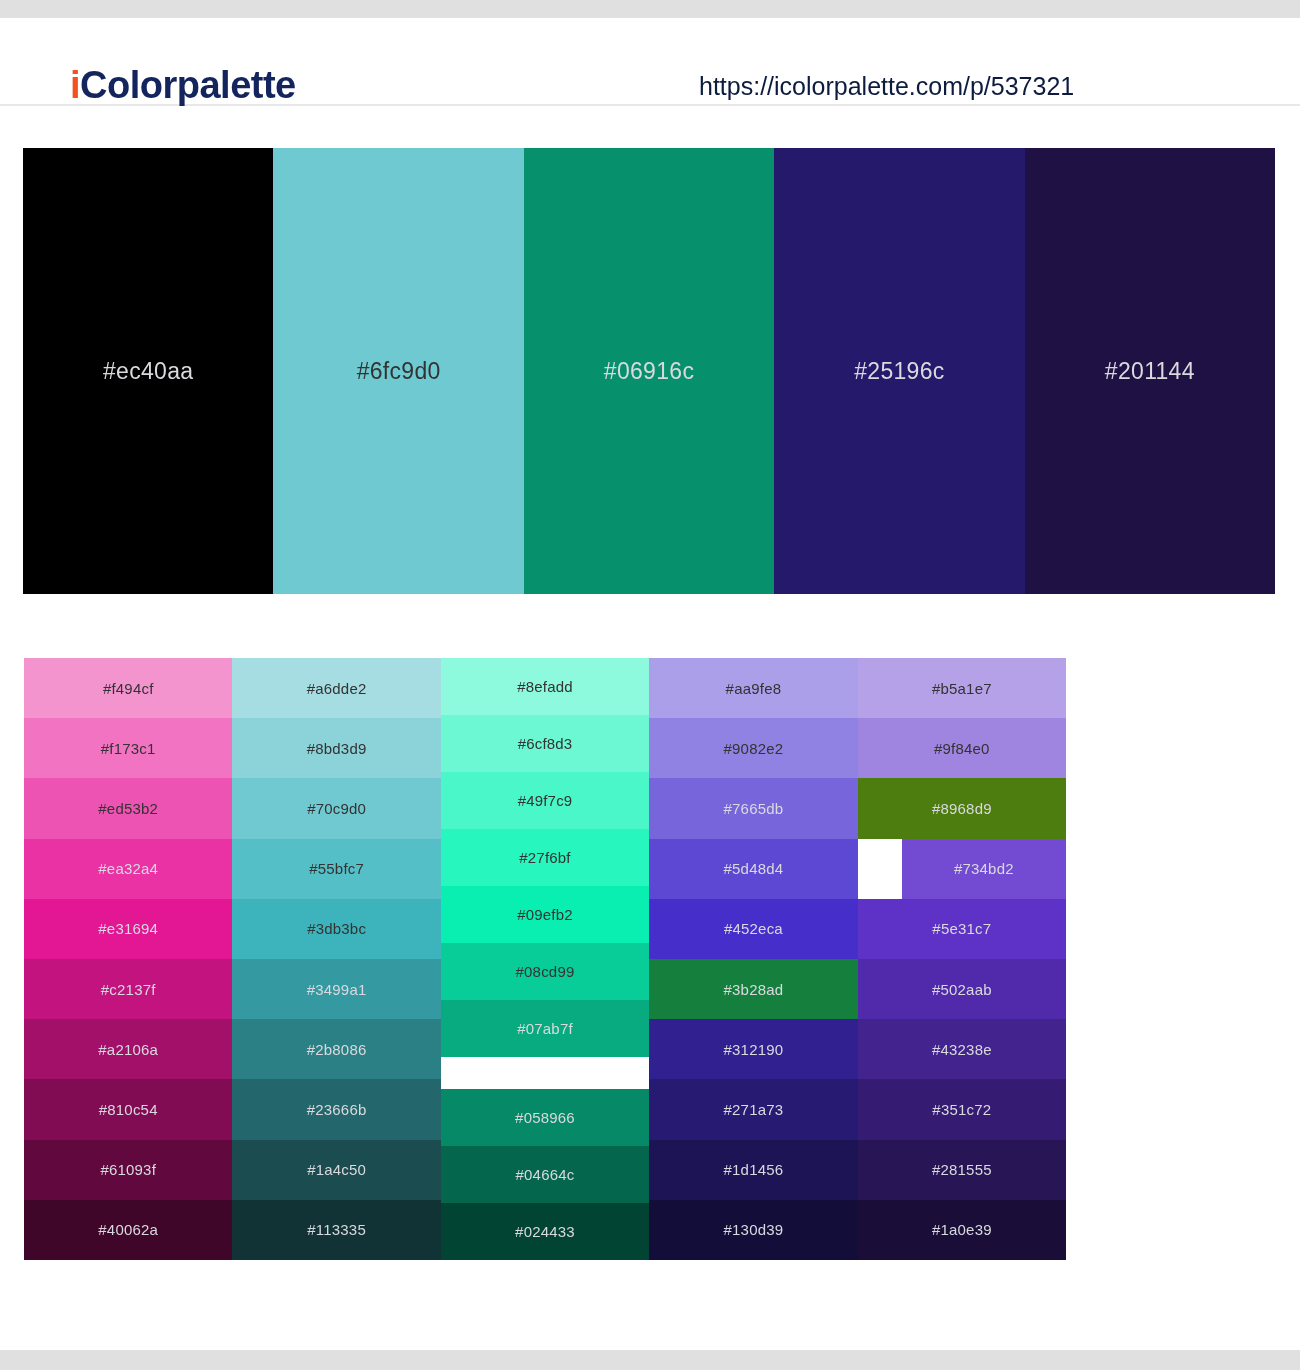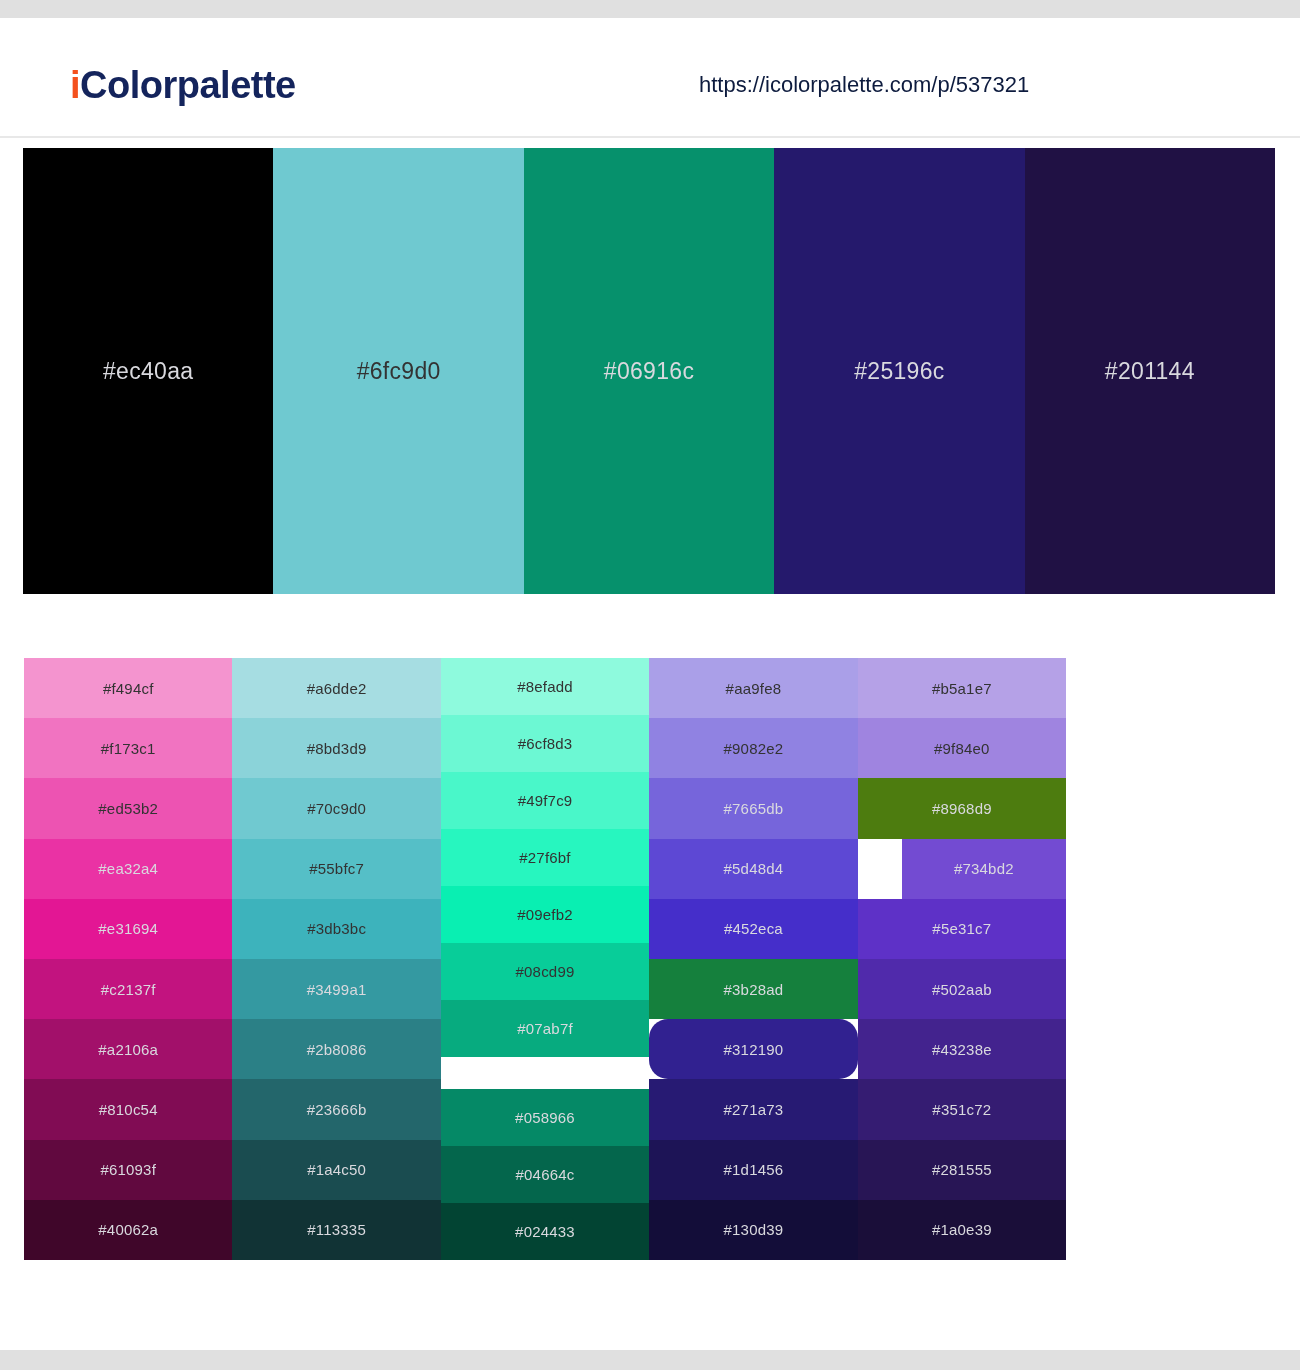--- a/index.html
+++ b/index.html
@@ -18,34 +18,34 @@
     position: absolute; left: 0; top: 0; width: 1300px; height: 18px;
     background: #e0e0e0;
   }
   .strip-bottom {
     position: absolute; left: 0; bottom: 0; width: 1300px; height: 20px;
     background: #e0e0e0;
   }
 
   
   .header {
-    position: absolute; left: 0; top: 18px; width: 1300px; height: 120px;
+    position: absolute; left: 0; top: 18px; width: 1300px; height: 88px;
     background: #ffffff;
     border-bottom: 2px solid #e8e8e8;
   }
   .logo {
     position: absolute; left: 70px; top: 46px;
     font-size: 38px; font-weight: bold; letter-spacing: -0.5px;
     white-space: nowrap;
   }
   .logo .logo-i { color: #f4511e; }
   .logo .logo-rest { color: #14245c; }
   .url {
     position: absolute; left: 699px; top: 54px;
-    font-size: 22px; color: #0d1b3e;
+    font-size: 25px; color: #0d1b3e;
     white-space: nowrap;
   }
 
   
   .main-swatches {
     position: absolute; left: 23px; top: 148px;
     width: 1252px; height: 446px;
     display: flex;
   }
   .main-swatch {
@@ -145,21 +145,21 @@
         <div class="shade-cell txt-light" style="background: rgb(4, 102, 76);">#04664c</div>
         <div class="shade-cell txt-light" style="background: rgb(2, 68, 51);">#024433</div>
       </div>
       <div class="shade-col">
         <div class="shade-cell txt-dark" style="background: rgb(170, 159, 232);">#aa9fe8</div>
         <div class="shade-cell txt-dark" style="background: rgb(144, 130, 226);">#9082e2</div>
         <div class="shade-cell txt-light" style="background: rgb(118, 101, 219);">#7665db</div>
         <div class="shade-cell txt-light" style="background: rgb(93, 72, 212);">#5d48d4</div>
         <div class="shade-cell txt-light" style="background: rgb(69, 46, 202);">#452eca</div>
         <div class="shade-cell txt-light" style="background: #15803d;">#3b28ad</div>
-        <div class="shade-cell txt-light" style="background: rgb(49, 33, 144); border-radius: 19px;">#312190</div>
+        <div class="shade-cell txt-light" style="background: rgb(49, 33, 144);">#312190</div>
         <div class="shade-cell txt-light" style="background: rgb(39, 26, 115);">#271a73</div>
         <div class="shade-cell txt-light" style="background: rgb(29, 20, 86);">#1d1456</div>
         <div class="shade-cell txt-light" style="background: rgb(19, 13, 57);">#130d39</div>
       </div>
       <div class="shade-col">
         <div class="shade-cell txt-dark" style="background: rgb(181, 161, 231);">#b5a1e7</div>
         <div class="shade-cell txt-dark" style="background: rgb(159, 132, 224);">#9f84e0</div>
         <div class="shade-cell txt-light" style="background: #4d7c0f;">#8968d9</div>
         <div class="shade-cell txt-light" style="background: rgb(115, 75, 210); margin-left: 44px;">#734bd2</div>
         <div class="shade-cell txt-light" style="background: rgb(94, 49, 199);">#5e31c7</div>

